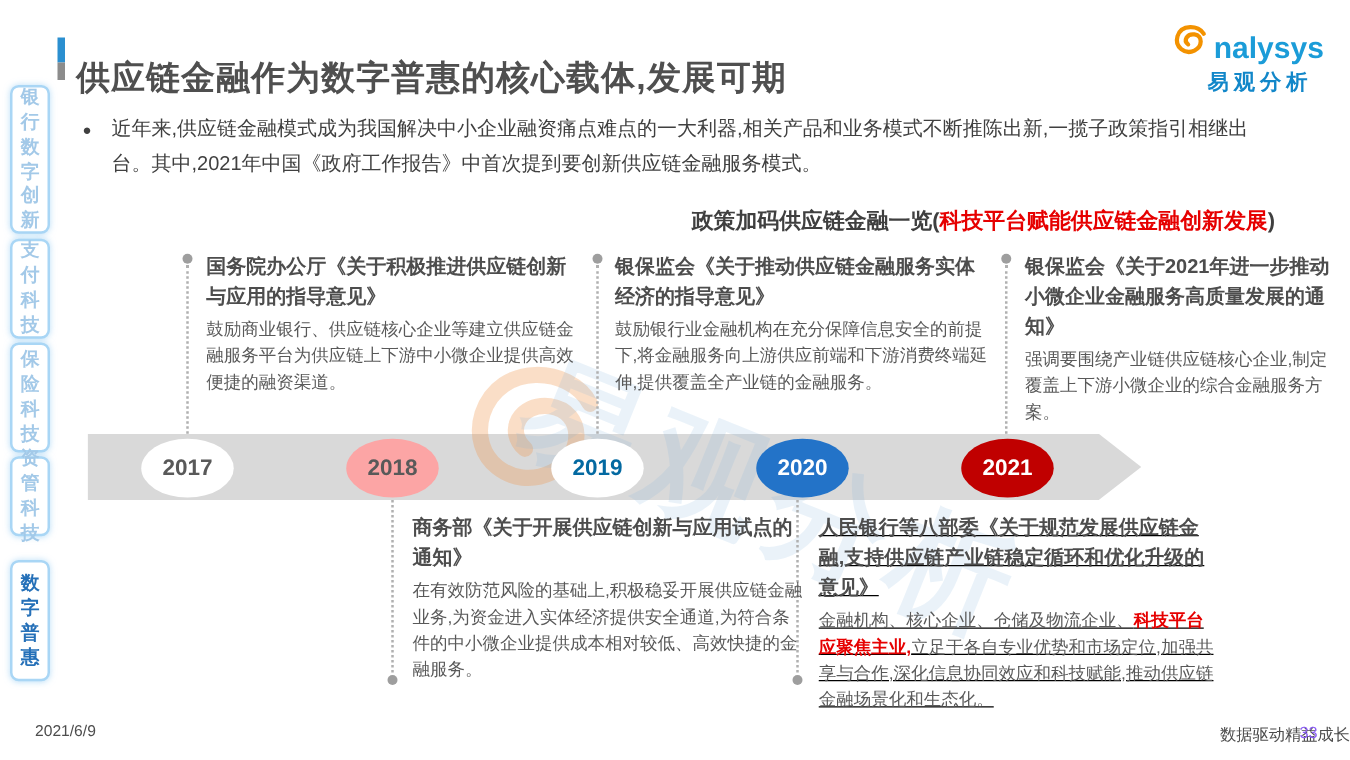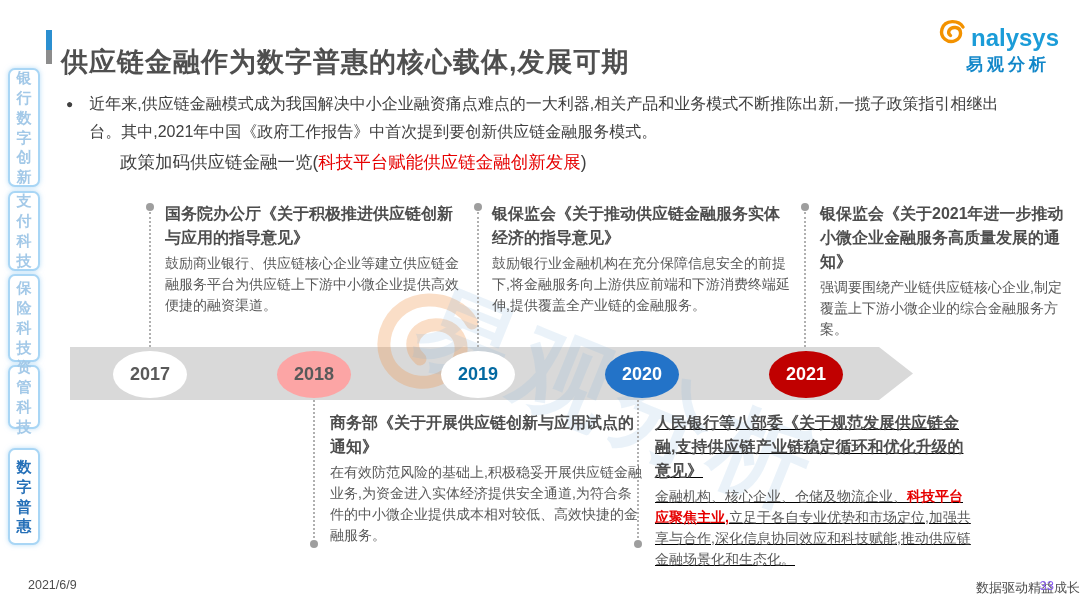--- a/index.html
+++ b/index.html
@@ -24,22 +24,22 @@
   .logo-row{display:flex;align-items:flex-end;}
   .logo-en{font-size:24px;font-weight:bold;color:#1B9CD8;letter-spacing:0;line-height:1;}
   .logo-cn{font-size:17px;font-weight:bold;color:#1287C9;letter-spacing:4px;margin-top:3px;padding-left:30px;white-space:nowrap;}
 
   
   .bullet-row{position:absolute;left:66px;top:90px;width:966px;display:flex;}
   .bullet-dot{font-size:12px;color:#404040;line-height:28px;margin-right:16px;}
   .intro-text{margin:0;font-size:16px;color:#404040;line-height:28px;width:935px;}
 
   
-  .section-heading{position:absolute;left:120px;top:150px;width:900px;text-align:left;
-       font-size:17.5px;font-weight:normal;color:#3F3F3F;white-space:nowrap;}
+  .section-heading{position:absolute;left:120px;top:164px;width:900px;text-align:right;
+       font-size:17.5px;font-weight:bold;color:#3F3F3F;white-space:nowrap;}
   .section-heading .paren{color:#3F3F3F;}
 
   
   .wm-text{position:absolute;left:445px;top:262px;font-size:96px;font-weight:bold;color:#7FB2DC;
        opacity:.16;white-space:nowrap;transform:rotate(22deg);transform-origin:left top;
        letter-spacing:10px;z-index:2;pointer-events:none;}
   .wm-swirl{position:absolute;left:360px;top:285px;z-index:2;opacity:.30;pointer-events:none;}
 
   
   .band{position:absolute;left:70px;top:347px;width:843px;height:53px;background:#D9D9D9;z-index:1;

